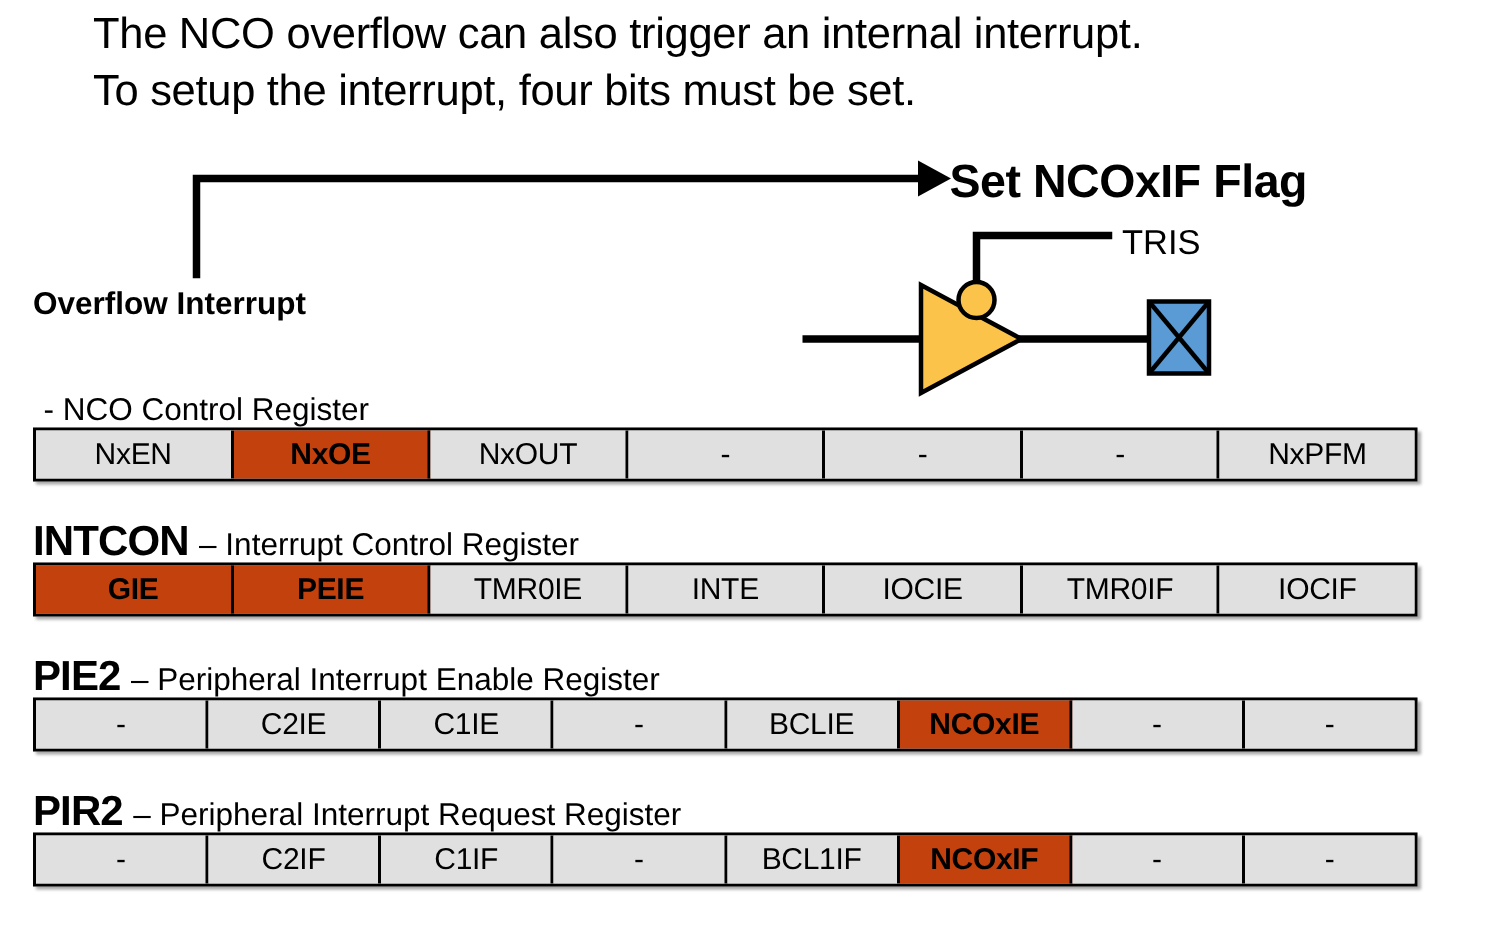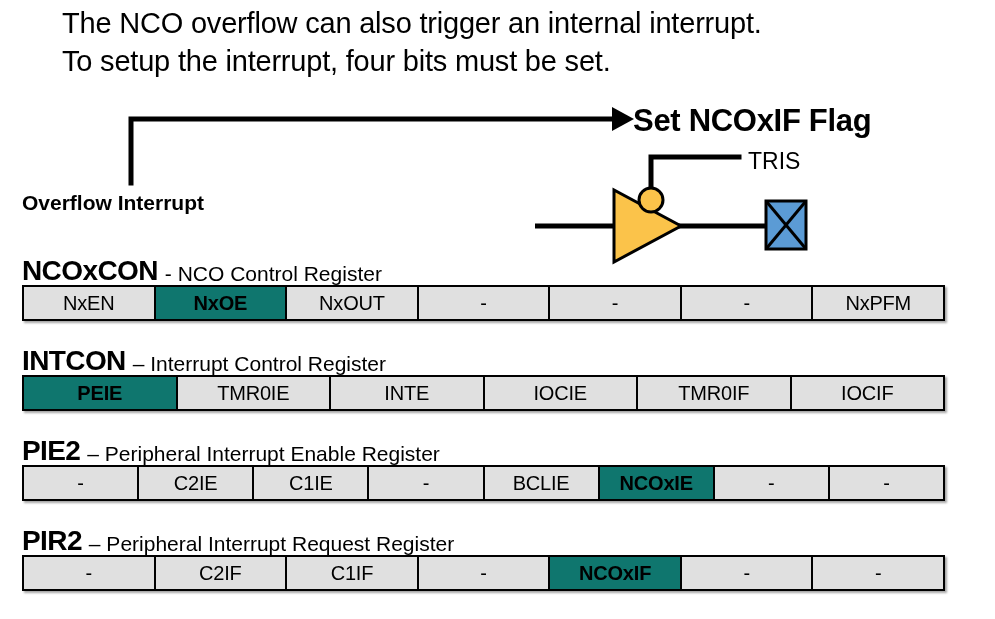--- a/index.html
+++ b/index.html
@@ -112,21 +112,21 @@
     display: flex;
     align-items: center;
     justify-content: center;
     font-size: 20px;
     background: #e0e0e0;
     color: #000;
     letter-spacing: -0.2px;
   }
   .bit-cell:last-child { border-right: none; }
   .bit-cell.hl {
-    background: #0f766e;
+    background: #c2410c;
     font-weight: bold;
   }
 </style>
 </head>
 <body>
 
 <div id="intro-text">The NCO overflow can also trigger an internal interrupt.
 To setup the interrupt, four bits must be set.</div>
 
 <div id="diagram">
@@ -162,39 +162,39 @@
   <div class="diag-label" id="overflow-label">Overflow Interrupt</div>
 
   <div class="diag-label" id="tris-label">TRIS</div>
 
   <div class="diag-label" id="ncox-pin-label">NCOx Pin</div>
 </div>
 
 <div id="registers-root">
     <div class="register-block" style="top: 258px;">
       <div class="register-title">
-        <span class="reg-name">NCOxCON</span>
         <span class="reg-desc">- NCO Control Register</span>
       </div>
       <div class="bit-table">
         <div class="bit-cell">NxEN</div>
         <div class="bit-cell hl">NxOE</div>
         <div class="bit-cell">NxOUT</div>
         <div class="bit-cell">-</div>
         <div class="bit-cell">-</div>
         <div class="bit-cell">-</div>
         <div class="bit-cell">NxPFM</div>
       </div>
     </div>
     <div class="register-block" style="top: 348px;">
       <div class="register-title">
         <span class="reg-name">INTCON</span>
         <span class="reg-desc">– Interrupt Control Register</span>
       </div>
       <div class="bit-table">
+        <div class="bit-cell hl">GIE</div>
         <div class="bit-cell hl">PEIE</div>
         <div class="bit-cell">TMR0IE</div>
         <div class="bit-cell">INTE</div>
         <div class="bit-cell">IOCIE</div>
         <div class="bit-cell">TMR0IF</div>
         <div class="bit-cell">IOCIF</div>
       </div>
     </div>
     <div class="register-block" style="top: 438px;">
       <div class="register-title">
@@ -215,18 +215,19 @@
     <div class="register-block" style="top: 528px;">
       <div class="register-title">
         <span class="reg-name">PIR2</span>
         <span class="reg-desc">– Peripheral Interrupt Request Register</span>
       </div>
       <div class="bit-table">
         <div class="bit-cell">-</div>
         <div class="bit-cell">C2IF</div>
         <div class="bit-cell">C1IF</div>
         <div class="bit-cell">-</div>
+        <div class="bit-cell">BCL1IF</div>
         <div class="bit-cell hl">NCOxIF</div>
         <div class="bit-cell">-</div>
         <div class="bit-cell">-</div>
       </div>
     </div>
   </div>
 
 </body></html>

